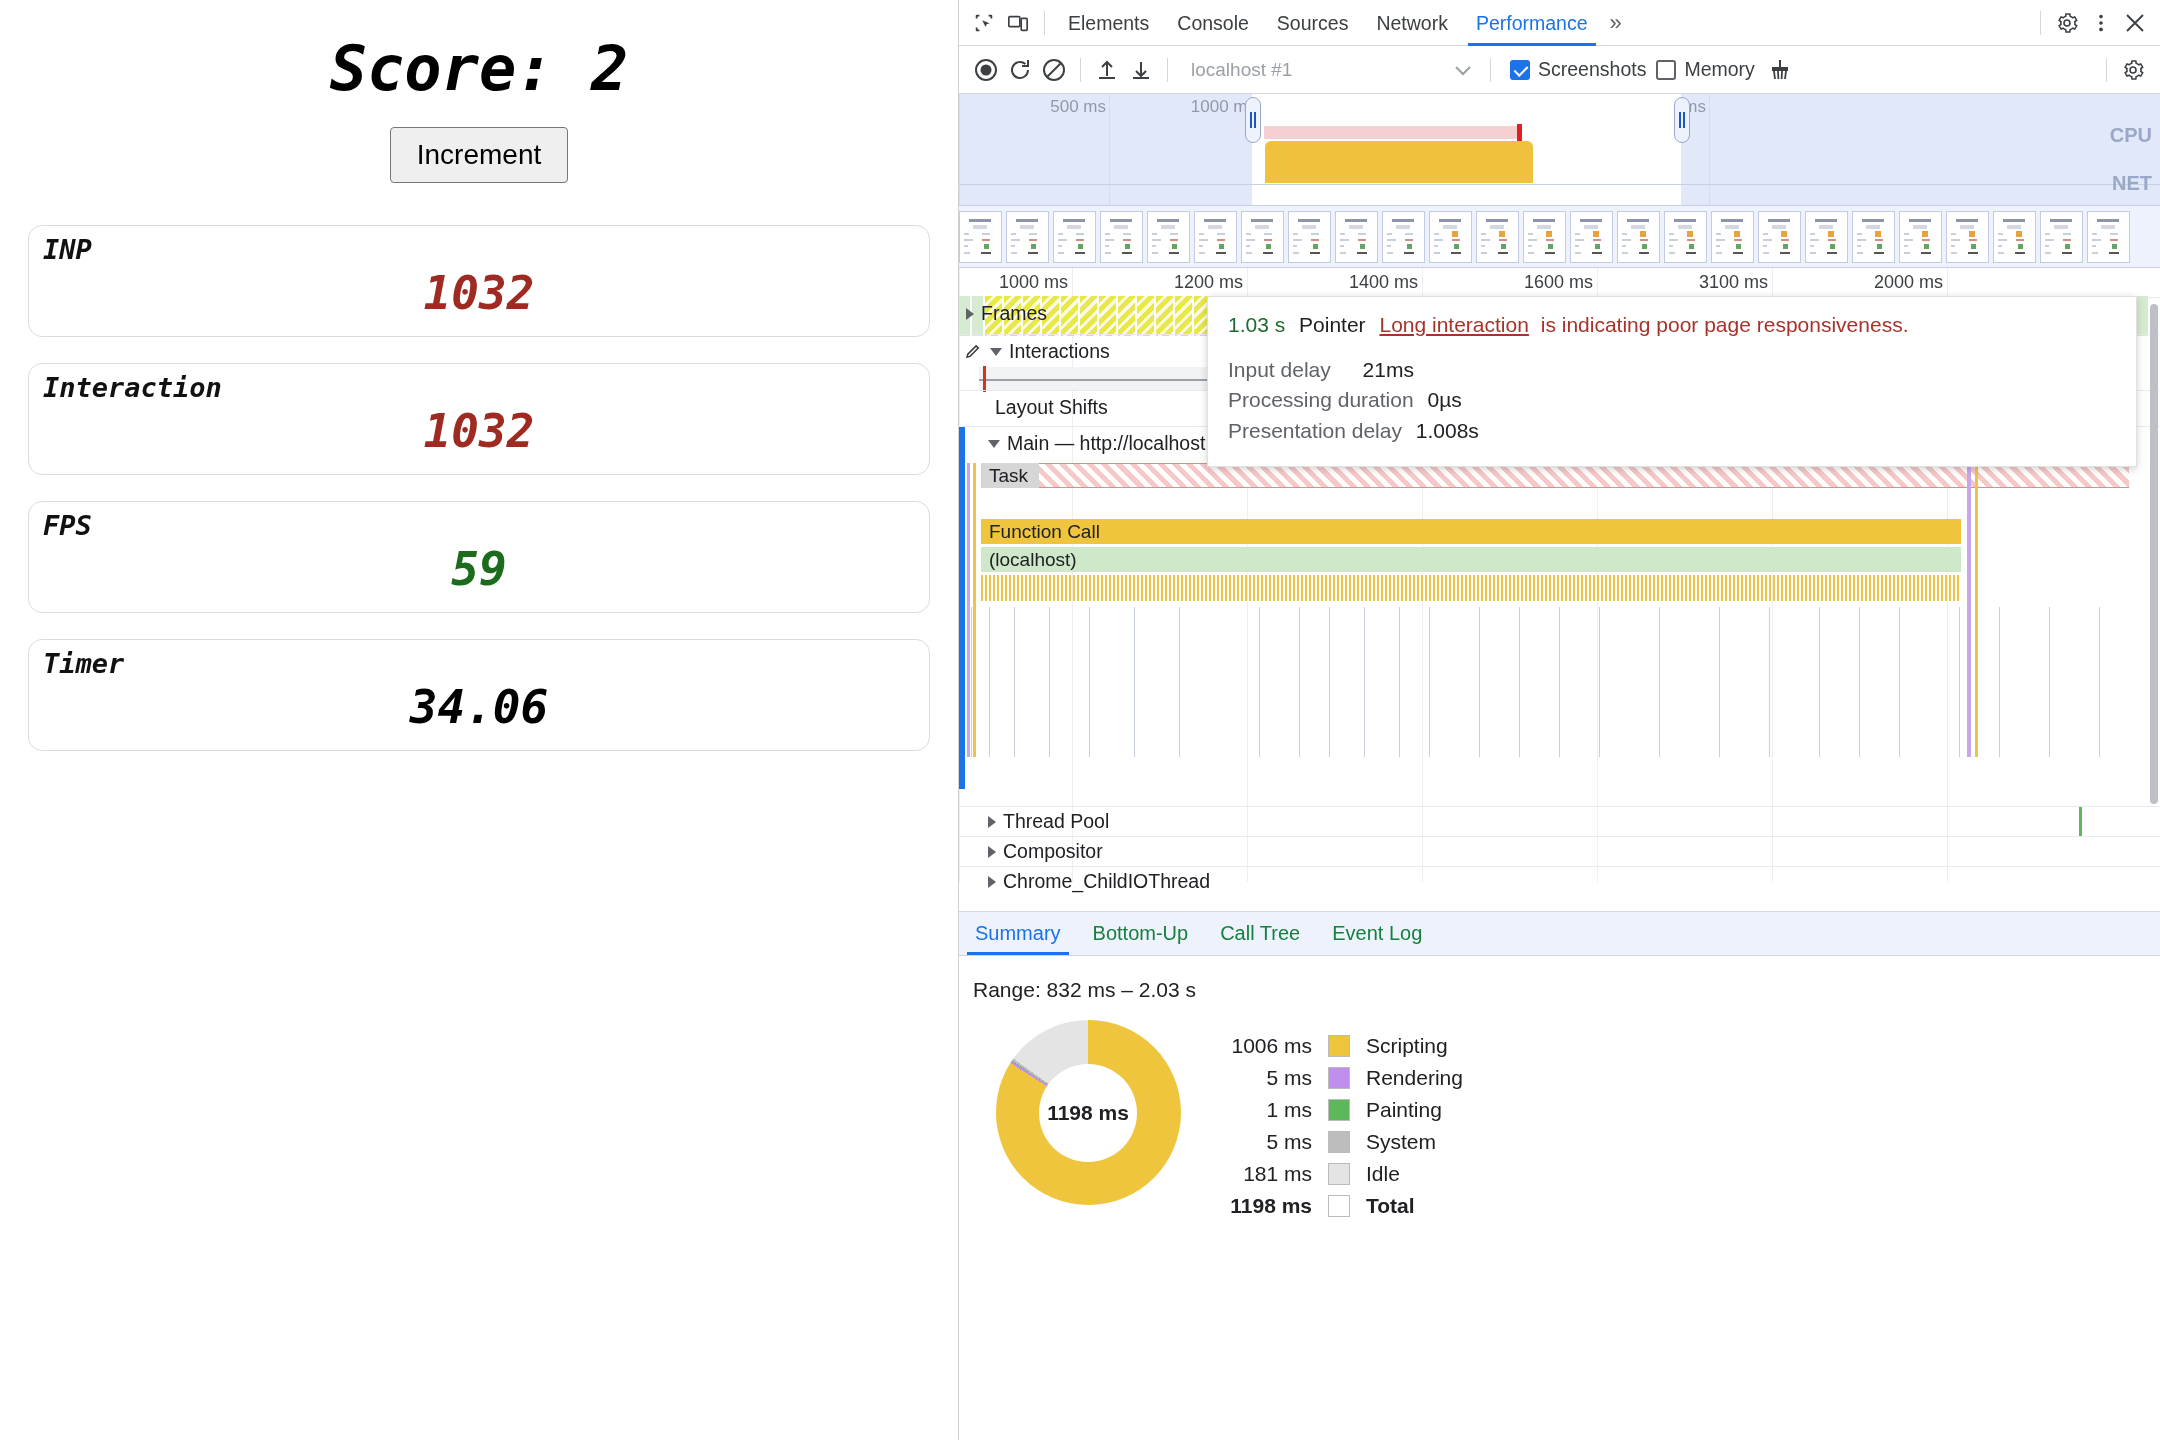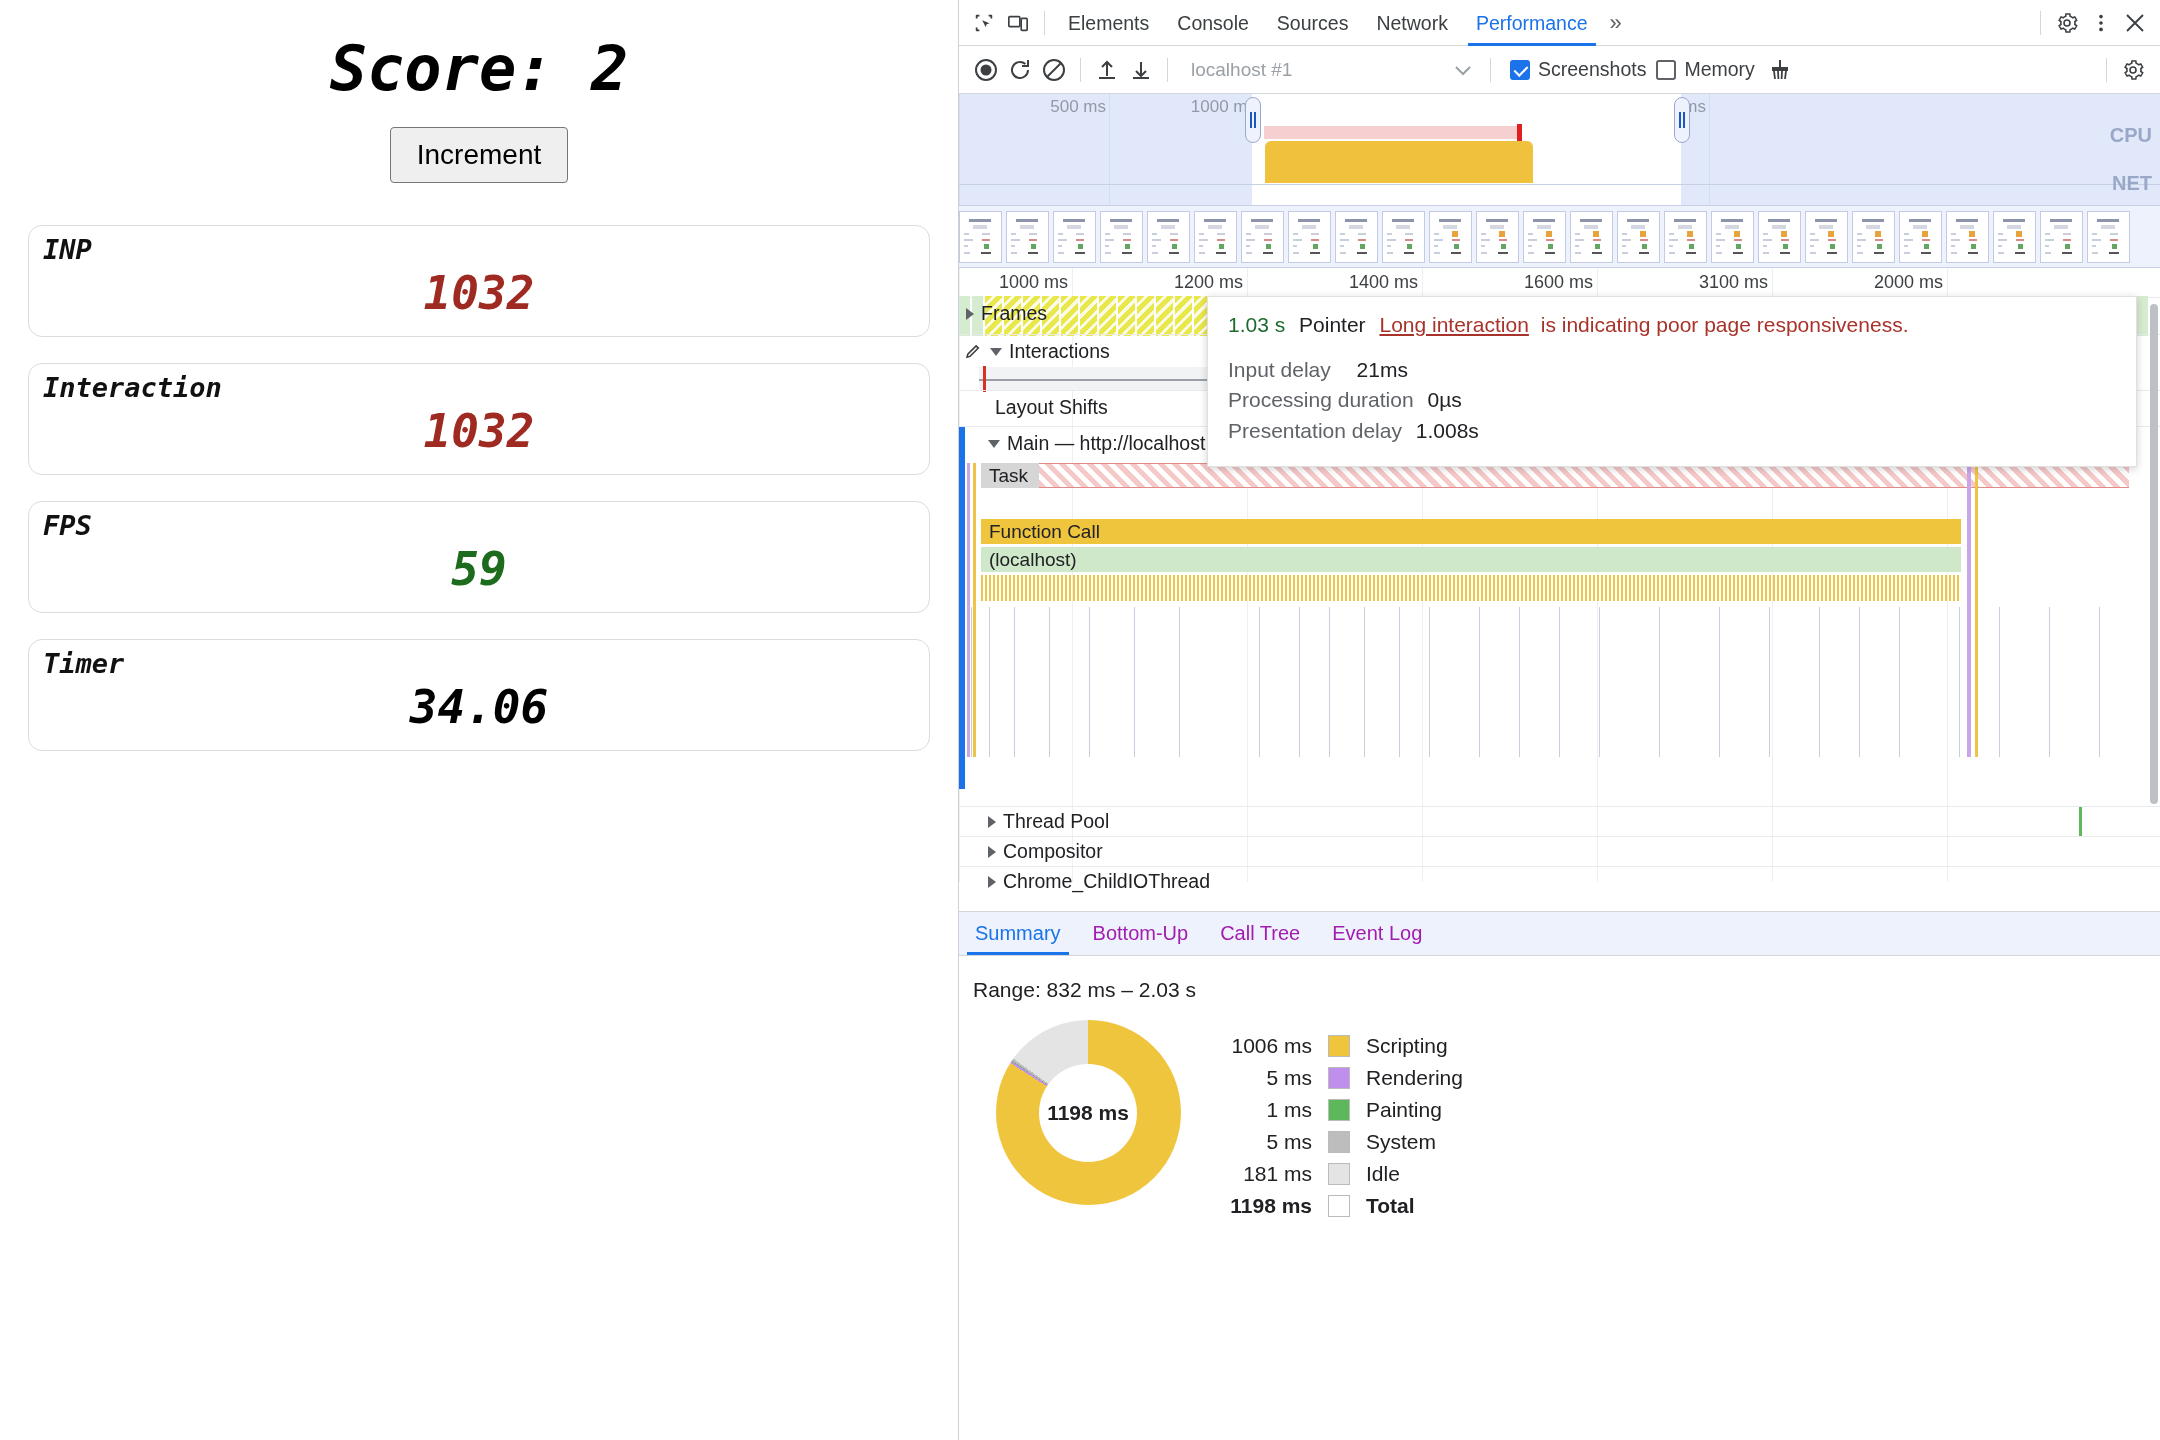--- a/index.html
+++ b/index.html
@@ -220,21 +220,21 @@
   .tt-key { color:#5f6368; }
   .tt-val { color:#202124; }
 
   
   .bot-tabs {
     display:flex; align-items:flex-end; height:44px;
     background:#eef2fc; border-bottom:1px solid #d3d6da;
   }
   .bot-tab {
     position:relative; height:44px; line-height:44px; padding:0 16px;
-    font-size:20px; color:#a21caf; cursor:pointer;
+    font-size:20px; color:#15803d; cursor:pointer;
   }
   .bot-tab.active { color:#1a73e8; }
   .bot-tab.active:after {
     content:""; position:absolute; left:8px; right:8px; bottom:0; height:3px; background:#1a73e8;
   }
 
   
   .summary { padding:22px 0 0 14px; background:#fff; }
   .range-line { font-size:21px; color:#202124; margin-bottom:14px; }
   .sum-body { display:flex; align-items:flex-start; }
@@ -1190,21 +1190,21 @@
 
       <div class="tooltip" style="left:248px;top:28px;width:930px">
         <div class="tt-line1">
           <span class="tt-time">1.03 s</span>
           <span style="margin-left:8px">Pointer</span>
           <span class="tt-link" style="margin-left:8px">Long interaction</span>
           <span class="tt-warn" style="margin-left:6px">is indicating poor page responsiveness.</span>
         </div>
         <div class="tt-row">
           <span class="tt-key">Input delay</span>
-          <span class="tt-val" style="margin-left:20px">21ms</span>
+          <span class="tt-val" style="margin-left:26px">21ms</span>
         </div>
         <div class="tt-row">
           <span class="tt-key">Processing duration</span>
           <span class="tt-val" style="margin-left:8px">0µs</span>
         </div>
         <div class="tt-row">
           <span class="tt-key">Presentation delay</span>
           <span class="tt-val" style="margin-left:8px">1.008s</span>
         </div>
       </div>

